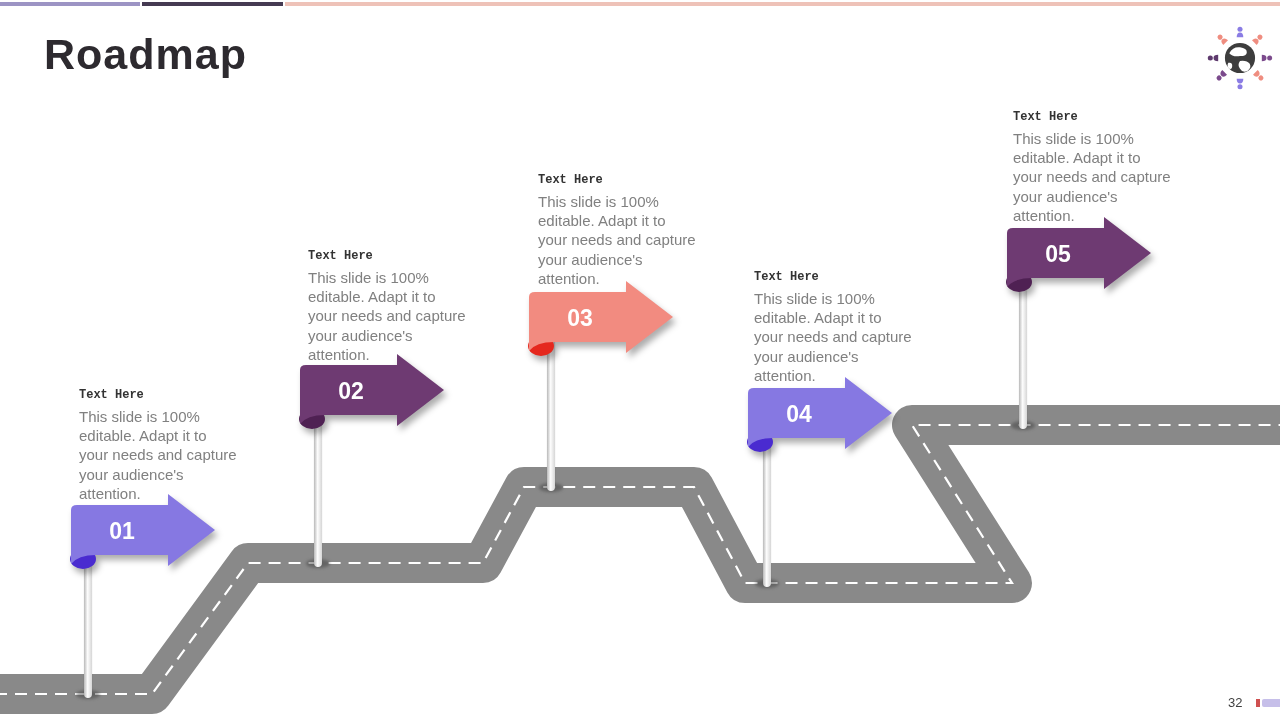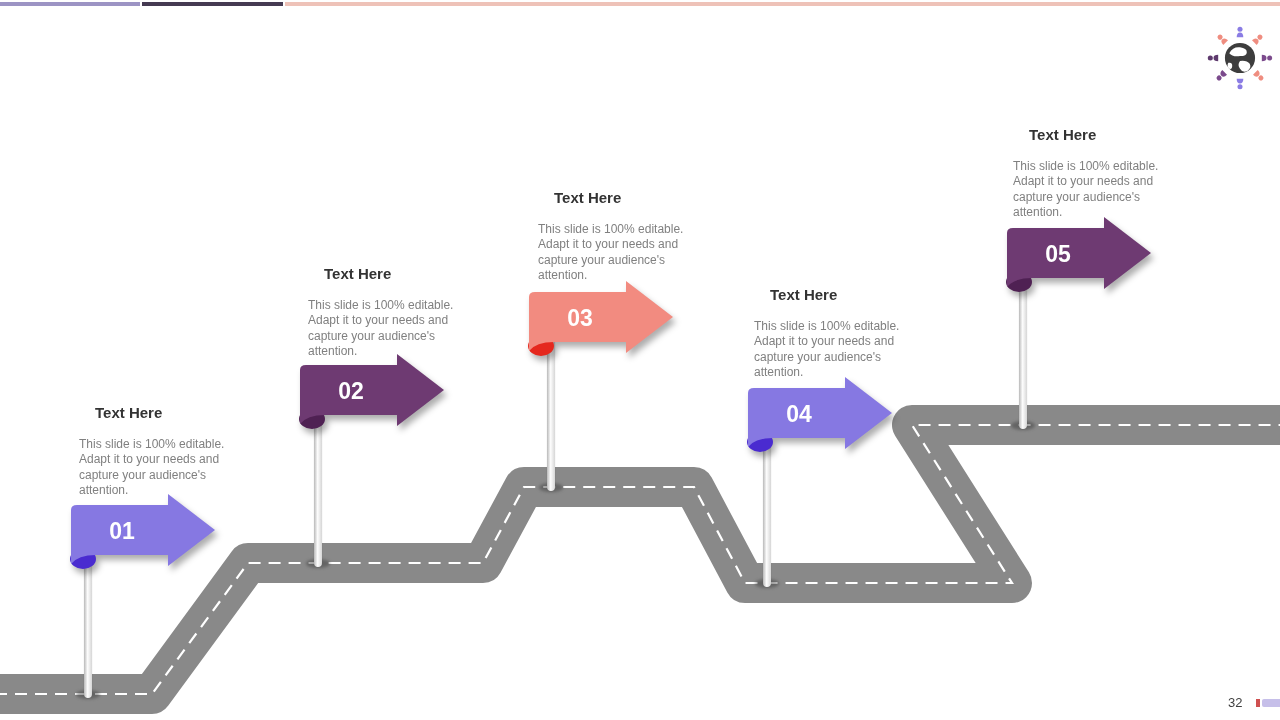--- a/index.html
+++ b/index.html
@@ -23,22 +23,22 @@
   .flag{position:absolute;width:152px;height:92px;overflow:visible;
         filter:drop-shadow(3px 5px 3px rgba(0,0,0,0.32));}
   .flag text{fill:#ffffff;font-family:"Liberation Sans",sans-serif;font-weight:bold;
              font-size:23px;text-anchor:middle;}
   .pole{position:absolute;width:8px;border-radius:4px;
         background:linear-gradient(to right,#b9b9b9,#fdfdfd 45%,#d6d6d6);
         box-shadow:0 0 1px rgba(0,0,0,0.25);}
   .pole-shadow{position:absolute;width:24px;height:9px;border-radius:50%;
                background:rgba(55,55,55,0.45);filter:blur(1.5px);}
   .textblock{position:absolute;width:160px;}
-  .textblock h3{margin:16px;font-size:15px;font-weight:bold;color:#333333;}
-  .textblock p{margin:5px 0 0 0;font-size:12px;line-height:1.28;color:#808080;}
+  .textblock h3{margin:0;font-size:12px;font-weight:bold;color:#333333;font-family:Liberation Mono, monospace;}
+  .textblock p{margin:5px 0 0 0;font-size:15px;line-height:1.28;color:#808080;}
 
   
   .m1 .flag{left:66px;top:492px}   .m1 .pole{left:84px;top:550px;height:148px}
   .m1 .pole-shadow{left:76px;top:690px} .m1 .textblock{left:79px;top:388px}
 
   .m2 .flag{left:295px;top:352px}  .m2 .pole{left:314px;top:410px;height:157px}
   .m2 .pole-shadow{left:306px;top:559px} .m2 .textblock{left:308px;top:249px}
 
   .m3 .flag{left:524px;top:279px}  .m3 .pole{left:547px;top:337px;height:154px}
   .m3 .pole-shadow{left:539px;top:483px} .m3 .textblock{left:538px;top:173px}
@@ -57,20 +57,21 @@
 <body>
 
 <div class="slide">
 
   <svg class="top-bar" viewBox="0 0 1280 8">
     <rect x="0" y="2" width="140" height="4" fill="#9c94c4"></rect>
     <rect x="142" y="2" width="141" height="4" fill="#453a52"></rect>
     <rect x="285" y="2" width="995" height="4" fill="#eec2b8"></rect>
   </svg>
 
+  <div class="page-title">Roadmap</div>
 
   <svg class="logo" viewBox="0 0 76 66">
     <g>
       <g transform="translate(38,7)" fill="#8a7ce4">
           <circle cy="-3.5" r="2.6"></circle>
           <path d="M-3.4,4.6 Q-3.4,-0.2 0,-0.2 Q3.4,-0.2 3.4,4.6 Z"></path>
         </g>
       <g transform="translate(56,14) rotate(45)" fill="#ef8d80">
           <circle cy="-3.5" r="2.6"></circle>
           <path d="M-3.4,4.6 Q-3.4,-0.2 0,-0.2 Q3.4,-0.2 3.4,4.6 Z"></path>

